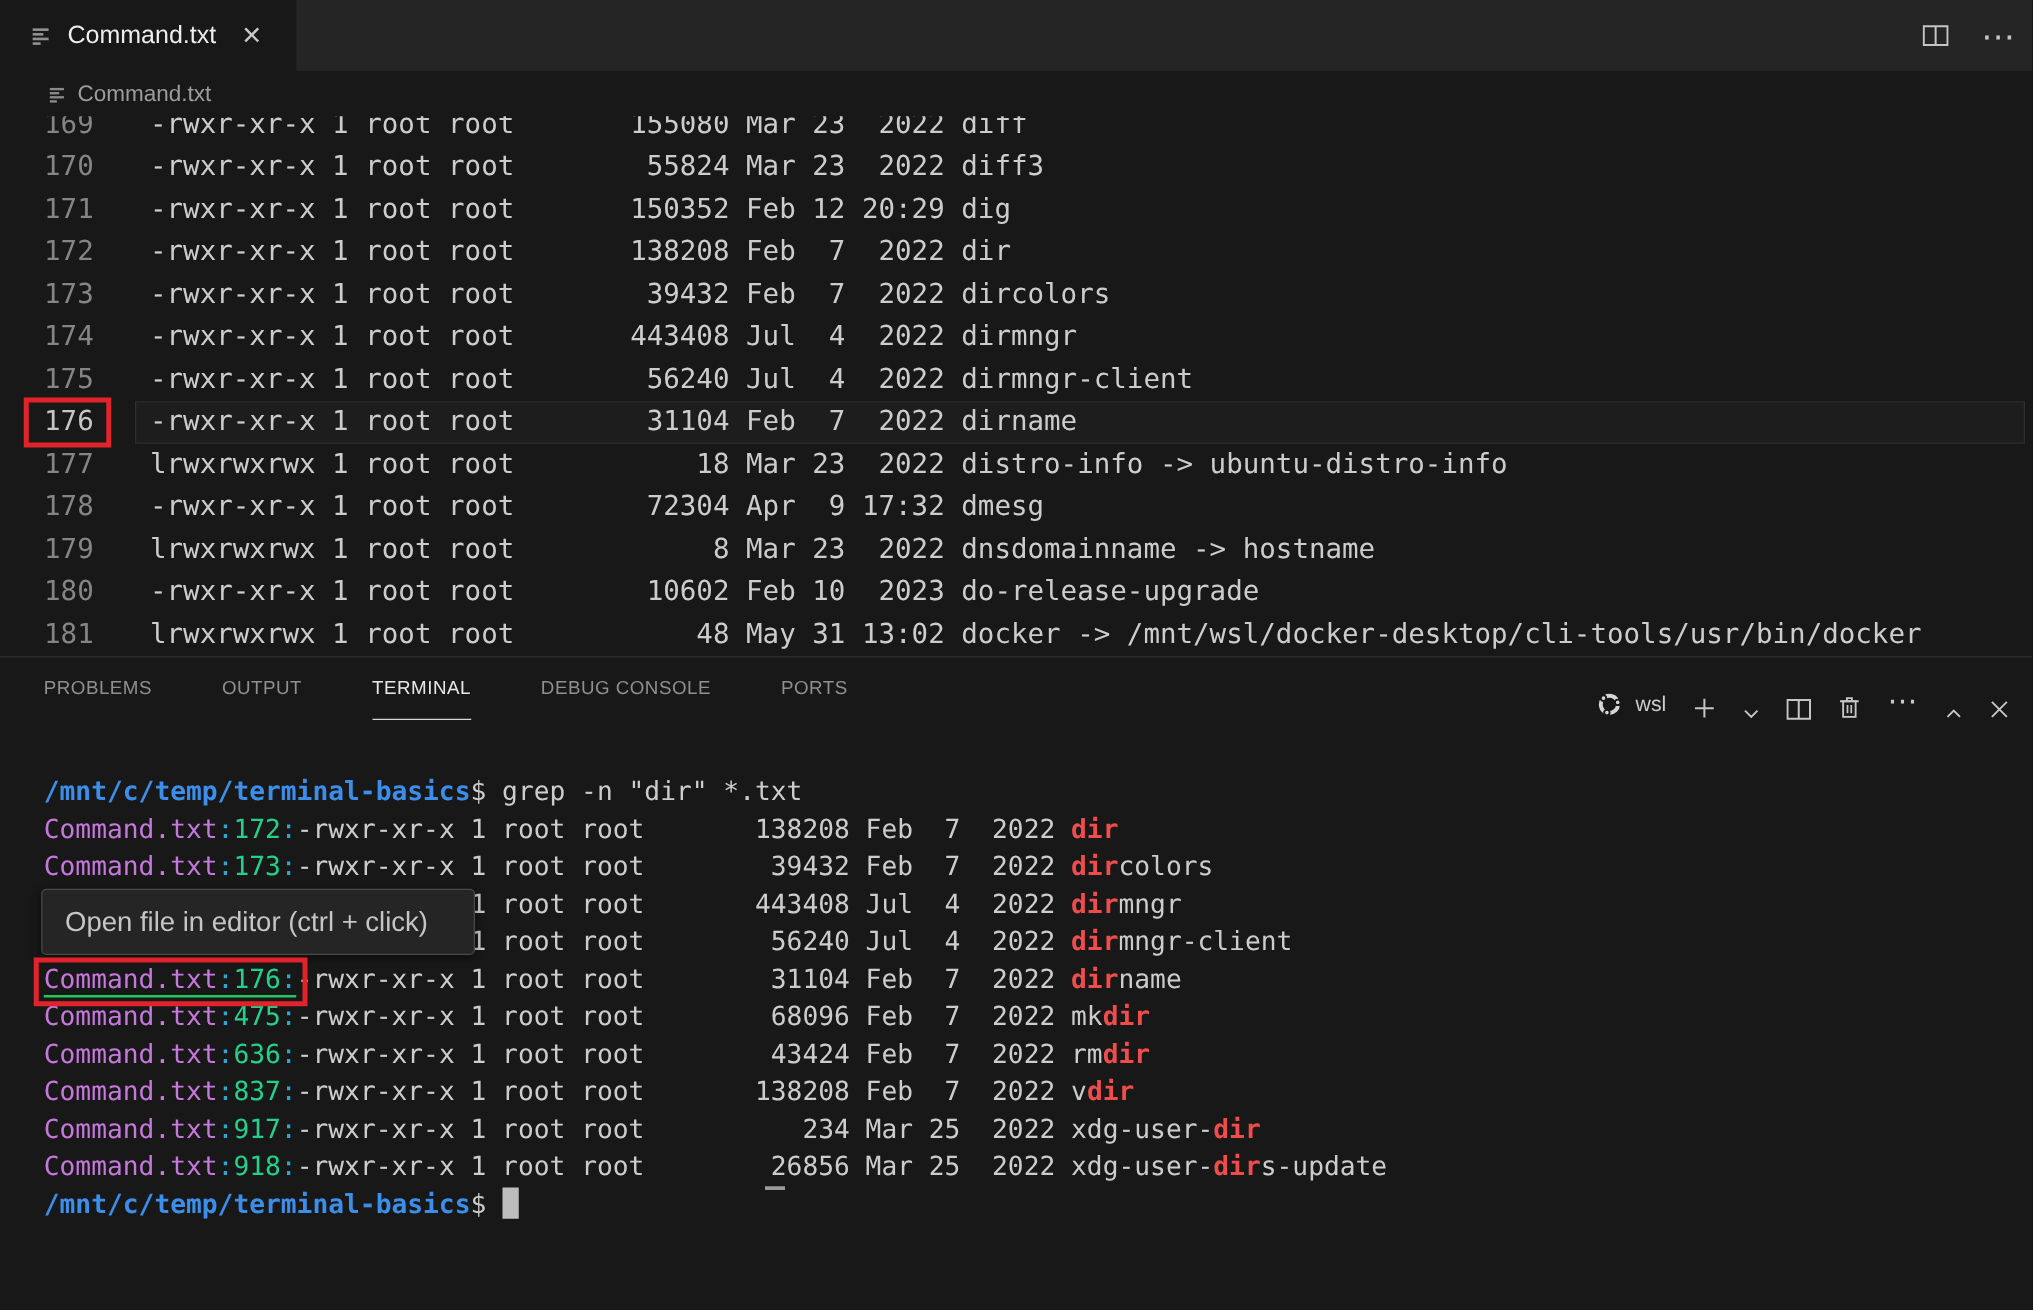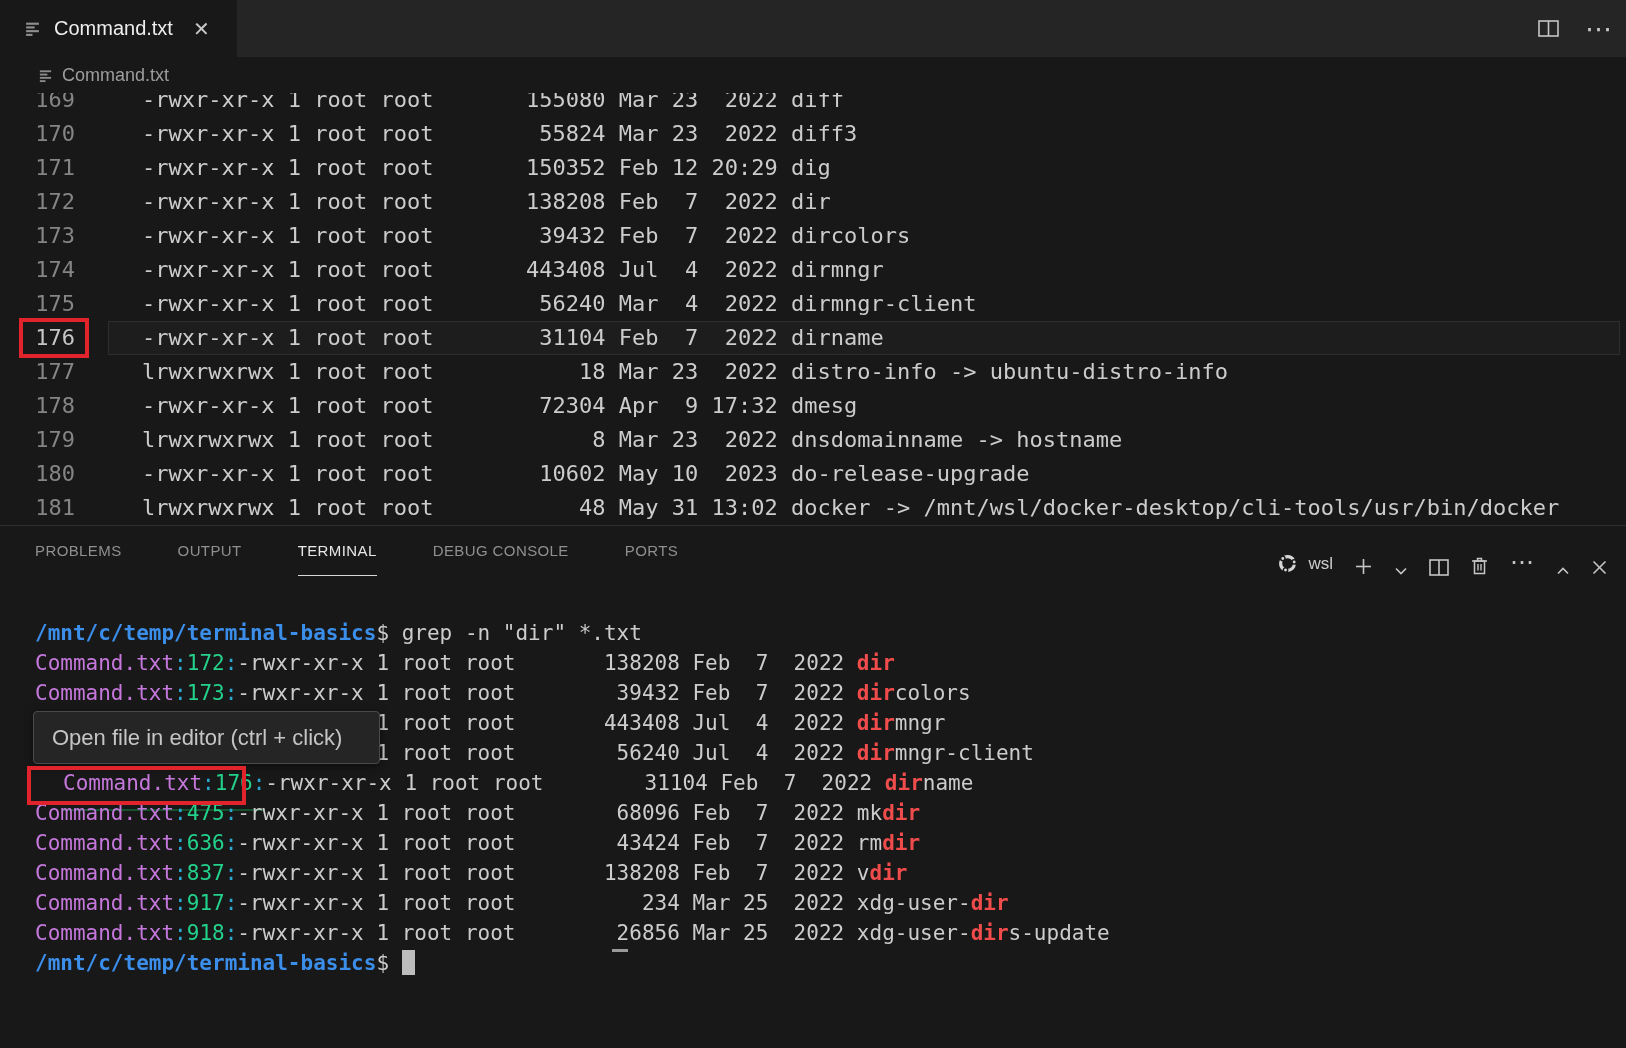--- a/index.html
+++ b/index.html
@@ -24,21 +24,21 @@
     position:absolute; top:57px; left:0; right:0; height:36px; background:var(--bg);
     display:flex; align-items:center; padding-left:38px; gap:9px;
     color:#9d9d9d; font-size:18px;
   }
   
   .editor { position:absolute; top:93px; left:0; right:0; height:432px; overflow:hidden; background:var(--bg); }
   #editor-lines { position:relative; margin-top:-10px; z-index:1; }
   .ed-line { height:34px; line-height:34px; font-family:"DejaVu Sans Mono", monospace; font-size:22px; display:flex; white-space:pre; }
   .ln { width:75px; text-align:right; color:var(--line-number); flex:none;padding-left:28px; }
   .ln.active { color:var(--line-number-active); }
-  .code { margin-left:67px; color:var(--fg); }
+  .code { margin-left:45px; color:var(--fg); }
   .cur-line { position:absolute; left:108px; right:6px; top:228px; height:34px; background:#1d1d1e; border:1px solid #2e2e30; z-index:0; }
   
   .panel { position:absolute; top:525px; left:0; right:0; bottom:0; background:var(--bg); border-top:1px solid var(--divider); }
   .panel-tabs { position:absolute; top:0; left:35px; height:50px; display:flex; gap:56px; }
   .ptab {
     font-size:15px; letter-spacing:.4px; color:var(--panel-tab-fg);
     display:flex; align-items:center; border-bottom:1.5px solid transparent; cursor:pointer; height:100%;
   }
   .ptab.active { color:var(--panel-tab-active); border-bottom-color:#d7d7d7; }
   .panel-actions { position:absolute; right:18px; top:0; height:50px; display:flex; align-items:flex-end; gap:21px; color:var(--icon); }
@@ -48,21 +48,21 @@
   
   .terminal { position:absolute; top:575px; left:0; right:0; bottom:0; font-family:"DejaVu Sans Mono", monospace; font-size:21px; color:var(--fg); }
   #terminal-rows { padding:43px 0 0 35px; }
   .t-row { height:30px; line-height:30px; white-space:pre; }
   .c-path { color:var(--blue); font-weight:bold; }
   .c-fg { color:var(--fg); }
   .c-file { color:var(--magenta); }
   .c-sep { color:var(--cyan); }
   .c-num { color:var(--green); }
   .c-match { color:var(--match-red); font-weight:bold; }
-  .t-link { border-bottom:2px solid #14532d; padding-bottom:14px; cursor:pointer;margin-left:28px; }
+  .t-link { border-bottom:2px solid #22c55e; padding-bottom:1px; cursor:pointer; }
   .cursor { display:inline-block; width:13px; height:25px; background:#bdbdbd; vertical-align:-5px; }
   
   .tooltip {
     position:absolute; left:33px; top:711px; width:347px; height:53px; z-index:5;
     background:var(--tooltip-bg); border:1px solid var(--tooltip-border); border-radius:4px;
     color:#c5c5c5; font-size:22px; display:flex; align-items:center; padding-left:18px;
     box-shadow:0 2px 8px rgba(0,0,0,.5);
   }
   .redbox { position:absolute; border:4px solid var(--annotation-red); z-index:6; }
   .redbox.ed { left:19px; top:318px; width:70px; height:40px; }
@@ -109,26 +109,26 @@
 
   <div class="editor">
     <div class="cur-line"></div>
     <div id="editor-lines">
         <div class="ed-line"><span class="ln">169</span><span class="code">-rwxr-xr-x 1 root root       155080 Mar 23  2022 diff</span></div>
         <div class="ed-line"><span class="ln">170</span><span class="code">-rwxr-xr-x 1 root root        55824 Mar 23  2022 diff3</span></div>
         <div class="ed-line"><span class="ln">171</span><span class="code">-rwxr-xr-x 1 root root       150352 Feb 12 20:29 dig</span></div>
         <div class="ed-line"><span class="ln">172</span><span class="code">-rwxr-xr-x 1 root root       138208 Feb  7  2022 dir</span></div>
         <div class="ed-line"><span class="ln">173</span><span class="code">-rwxr-xr-x 1 root root        39432 Feb  7  2022 dircolors</span></div>
         <div class="ed-line"><span class="ln">174</span><span class="code">-rwxr-xr-x 1 root root       443408 Jul  4  2022 dirmngr</span></div>
-        <div class="ed-line"><span class="ln">175</span><span class="code">-rwxr-xr-x 1 root root        56240 Mar  4  2022 dirmngr-client</span></div>
+        <div class="ed-line"><span class="ln">175</span><span class="code">-rwxr-xr-x 1 root root        56240 Jul  4  2022 dirmngr-client</span></div>
         <div class="ed-line"><span class="ln active">176</span><span class="code">-rwxr-xr-x 1 root root        31104 Feb  7  2022 dirname</span></div>
         <div class="ed-line"><span class="ln">177</span><span class="code">lrwxrwxrwx 1 root root           18 Mar 23  2022 distro-info -&gt; ubuntu-distro-info</span></div>
         <div class="ed-line"><span class="ln">178</span><span class="code">-rwxr-xr-x 1 root root        72304 Apr  9 17:32 dmesg</span></div>
         <div class="ed-line"><span class="ln">179</span><span class="code">lrwxrwxrwx 1 root root            8 Mar 23  2022 dnsdomainname -&gt; hostname</span></div>
-        <div class="ed-line"><span class="ln">180</span><span class="code">-rwxr-xr-x 1 root root        10602 May 10  2023 do-release-upgrade</span></div>
+        <div class="ed-line"><span class="ln">180</span><span class="code">-rwxr-xr-x 1 root root        10602 Feb 10  2023 do-release-upgrade</span></div>
         <div class="ed-line"><span class="ln">181</span><span class="code">lrwxrwxrwx 1 root root           48 May 31 13:02 docker -&gt; /mnt/wsl/docker-desktop/cli-tools/usr/bin/docker</span></div>
       </div>
   </div>
 
   <div class="redbox ed"></div>
 
   <div class="panel">
     <div class="panel-tabs" id="panel-tabs">
         <div class="ptab">PROBLEMS</div>
         <div class="ptab">OUTPUT</div>

